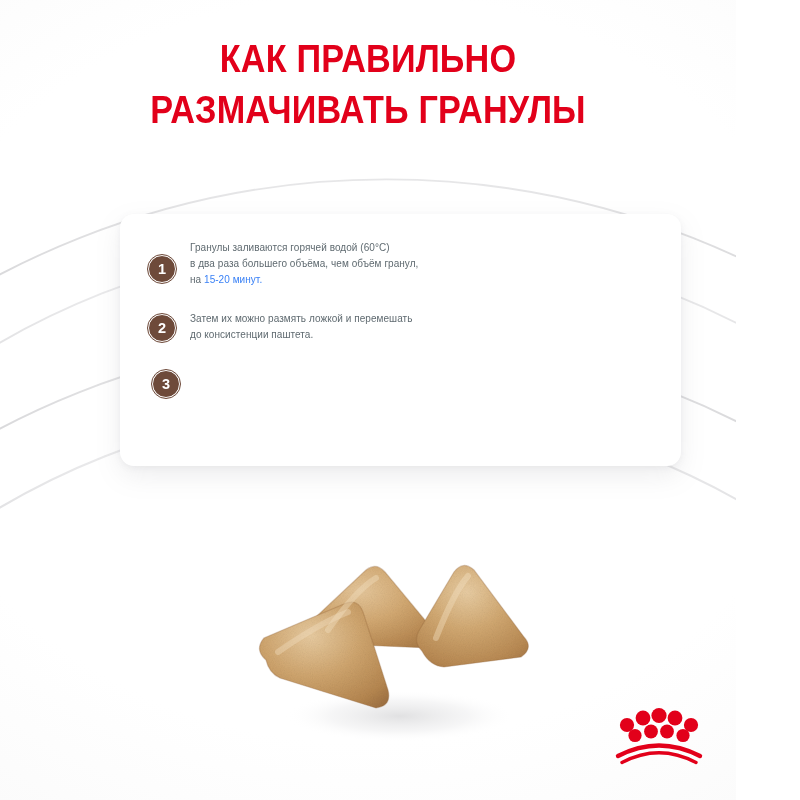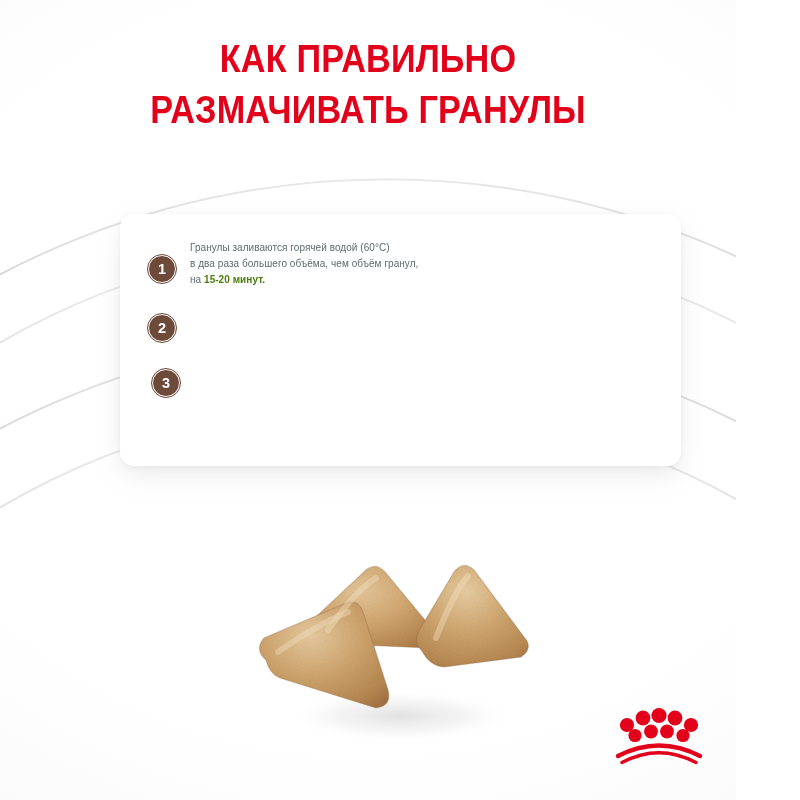--- a/index.html
+++ b/index.html
@@ -76,21 +76,21 @@
   #step-1 .badge { margin-top: 3px; }
   #step-2 .badge { margin-top: 3px; }
 
   .step-text {
     color: #5f6a70;
     font-size: 10px;
     line-height: 1.62;
     white-space: pre-line;
     letter-spacing: 0.05px;
   }
-  .step-text b { color: #4d7c0f; font-weight: 700; }
+  .step-text b { color: #3b82f6; font-weight: 400; }
 
   
   #kibble {
     position: absolute;
     left: 248px; top: 520px;
     width: 300px; height: 230px;
   }
 
   
   #brand-logo {
@@ -134,20 +134,21 @@
 
   <div id="steps-card">
 
     <div class="step" id="step-0">
       <div class="badge">1</div>
       <div class="step-text">Гранулы заливаются горячей водой (60°С)<br>в два раза большего объёма, чем объём гранул,<br>на <b>15-20 минут.</b></div>
     </div>
 
     <div class="step" id="step-1">
       <div class="badge">2</div>
+      <div class="step-text">Затем их можно размять ложкой и перемешать<br>до консистенции паштета.</div>
     </div>
 
     <div class="step" id="step-2">
       <div class="badge">3</div>
     </div>
 
   </div>
 
   <svg id="kibble" viewBox="0 0 300 230">
     <defs>

